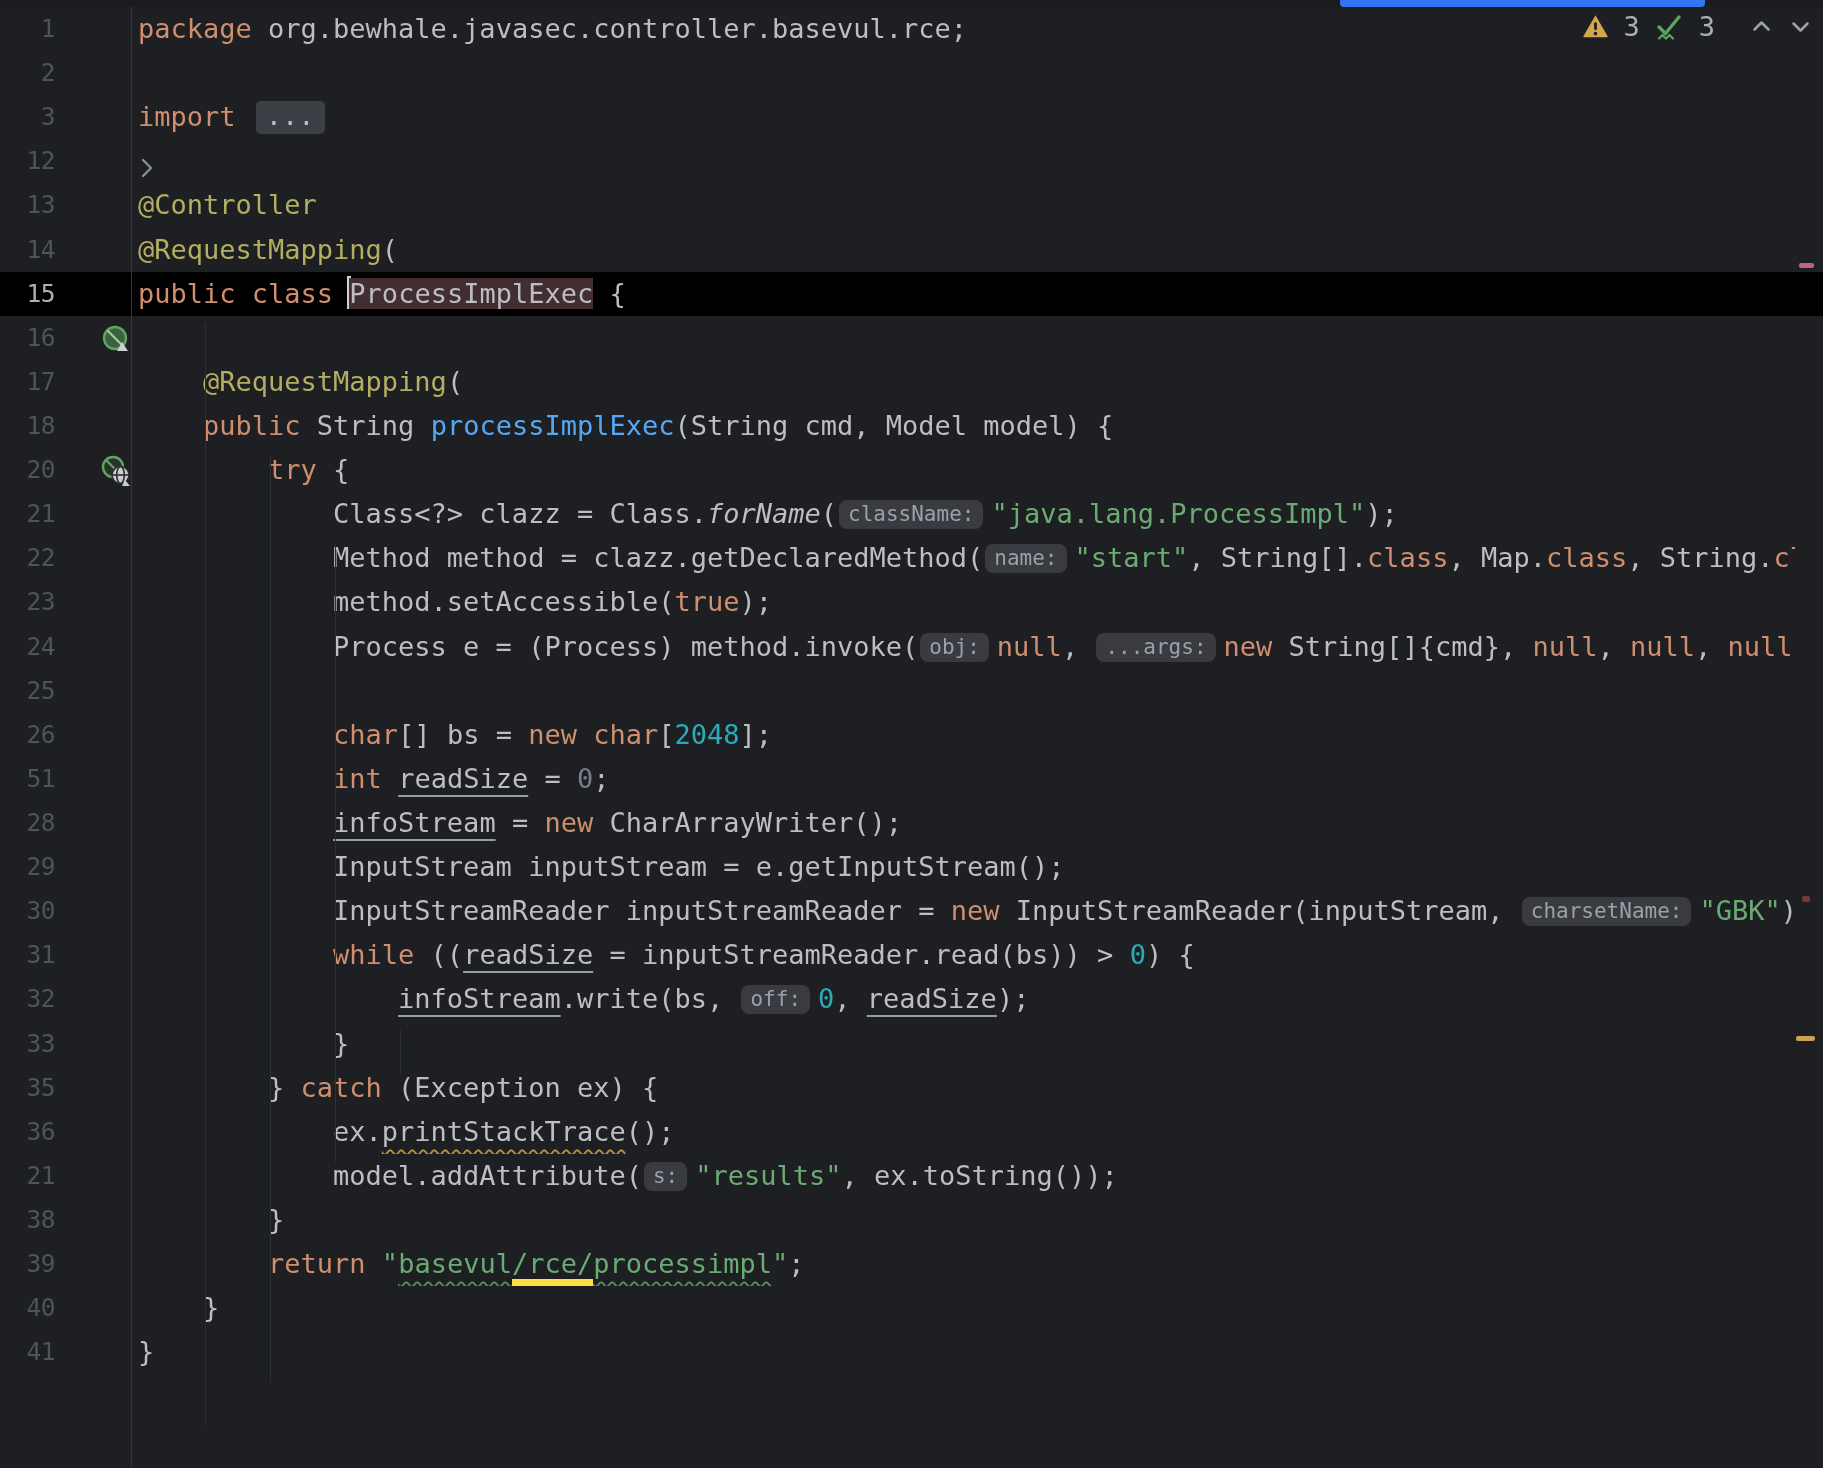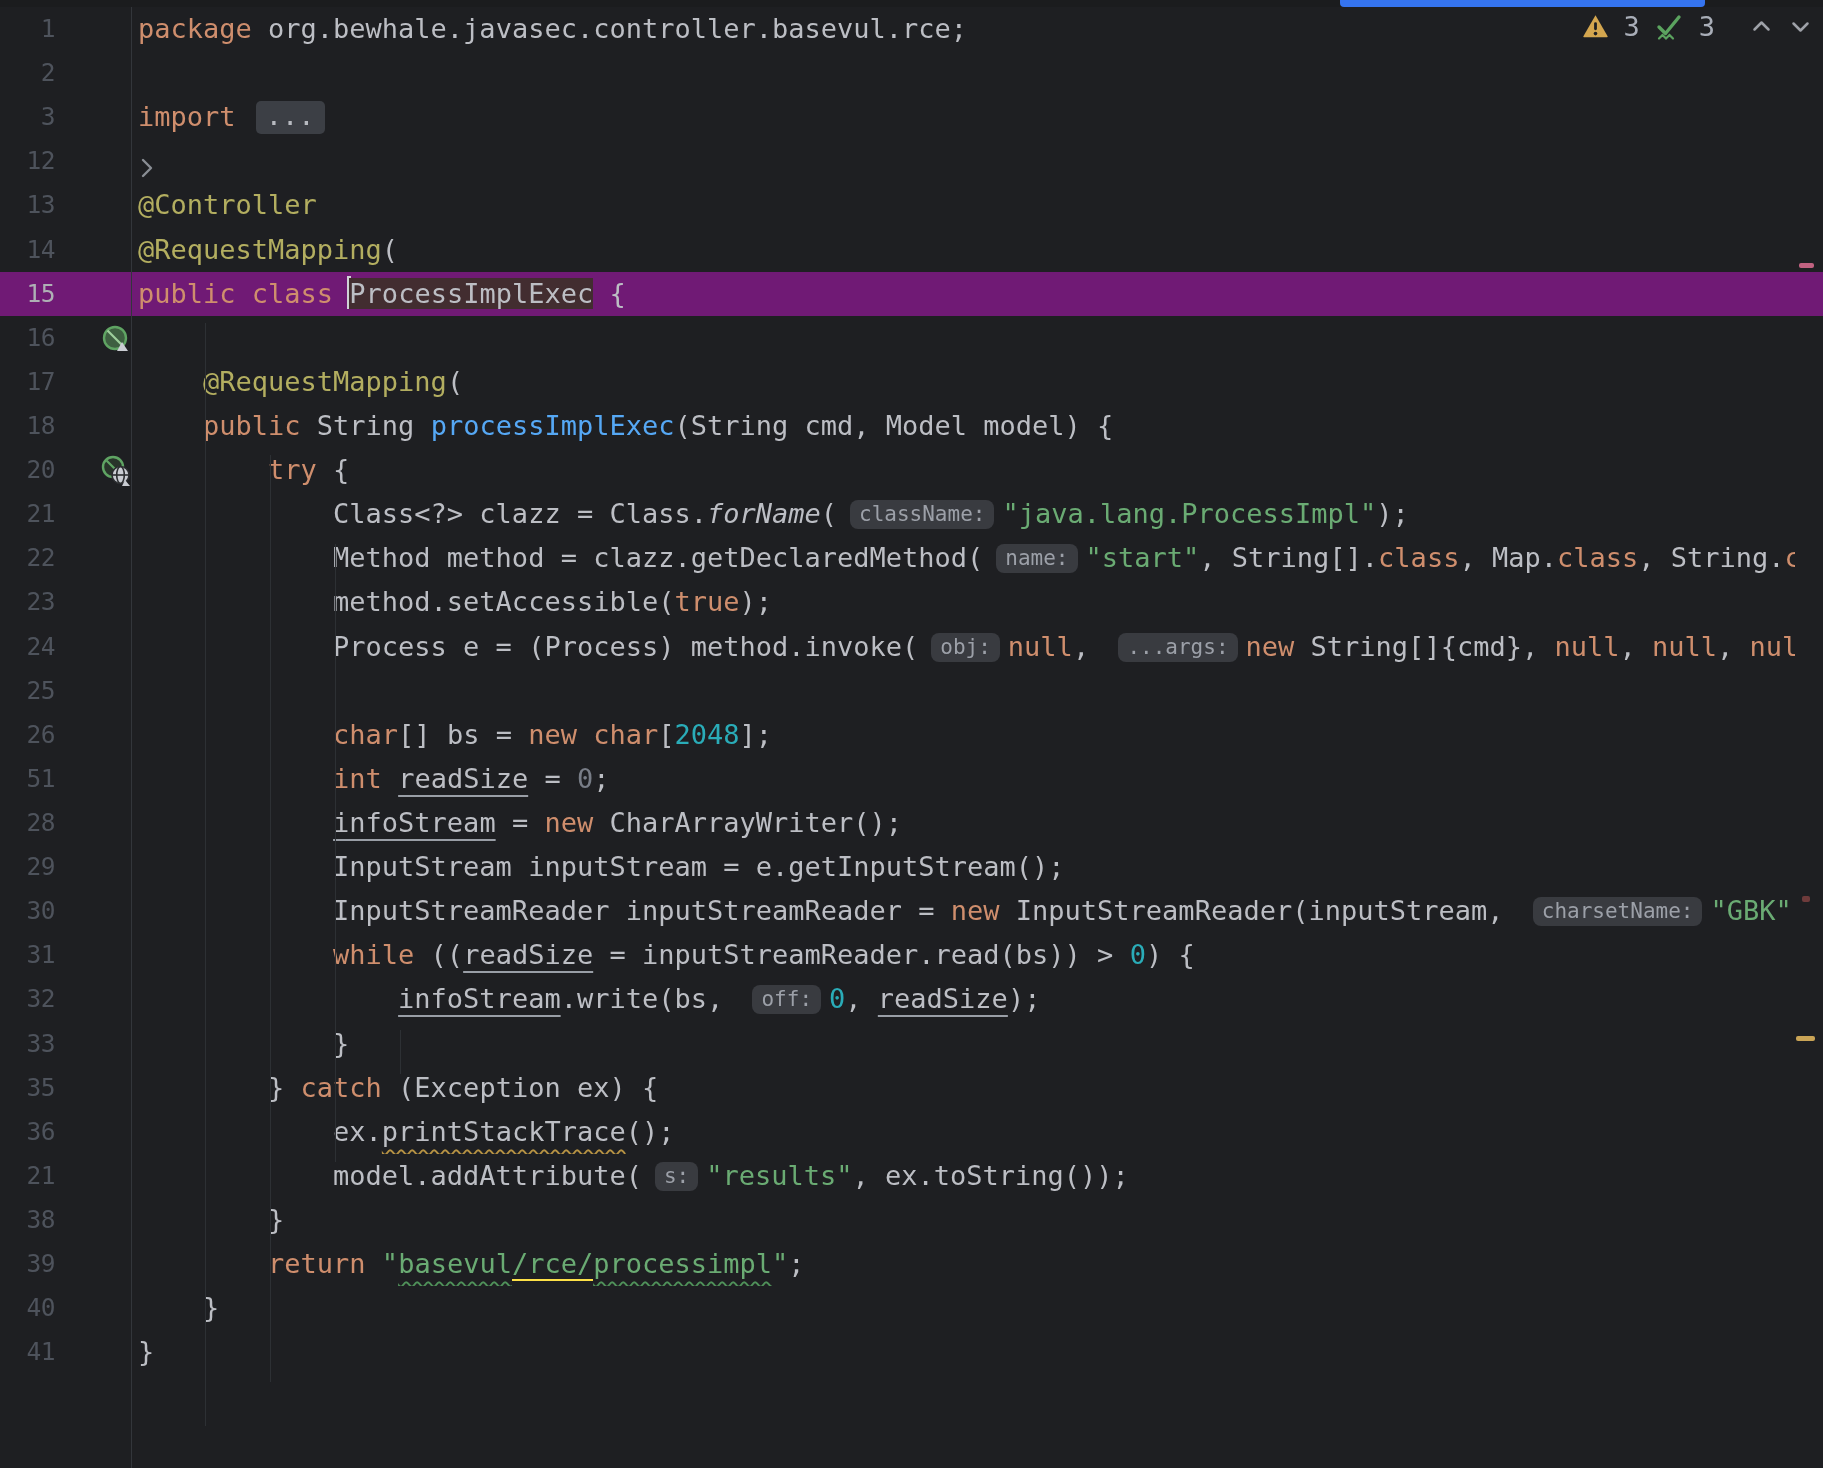--- a/index.html
+++ b/index.html
@@ -7,21 +7,21 @@
     width:1823px;height:1468px;position:relative;overflow:hidden;
     background:#1E1F22;font-family:"DejaVu Sans Mono",monospace;
   }
   
   #tabstrip{position:absolute;left:0;top:0;width:1823px;height:7px;background:#1B1C1E;z-index:8}
   #tab-indicator{position:absolute;left:1340px;top:0;width:365px;height:7px;border-radius:0 0 4px 4px}
 
   #editor{position:absolute;left:0;top:7px;width:1823px;height:1461px}
 
   .row{position:relative;height:44.12px;line-height:44.12px;white-space:pre;font-size:27px;color:#BCBEC4}
-  .row.active{background:#701a75}
+  .row.active{background:#000000}
 
   .gutter{position:absolute;left:0;top:0;width:131px;height:100%}
   .lnum{position:absolute;left:0;top:0;width:55px;text-align:right;color:#4E535C;font-size:24.5px;letter-spacing:-.5px}
   .row.active .lnum{color:#AEB0B5}
   .gicon{position:absolute;left:68px;top:7px;width:30px;height:30px}
   .gfold{position:absolute;left:102px;top:10px;width:24px;height:24px}
 
   #gutter-sep{position:absolute;left:131px;top:0;bottom:0;width:1px;background:#33363B;z-index:6}
 
   .code{position:absolute;left:138px;right:28px;top:0;height:100%;overflow:hidden;white-space:pre}
@@ -29,29 +29,29 @@
   
   .tk-pl{color:#BCBEC4}
   .tk-kw{color:#CF8E6D}
   .tk-str{color:#6AAB73}
   .tk-num{color:#2AACB8}
   .tk-ann{color:#B3AE60}
   .tk-gray{color:#787D87}
   .tk-decl{color:#56A8F5}
   .tk-it{font-style:italic}
   .tk-rv{text-decoration:underline solid #999EA6 2px;text-underline-offset:7px}
-  .tk-lnk{border-bottom:2px solid #fde047}
+  .tk-lnk{border-bottom:8px solid #fde047}
   .tk-sqg{text-decoration:underline wavy #4F9159 2px;text-underline-offset:8px}
   .tk-wy{text-decoration:underline wavy #B69243 2px;text-underline-offset:8px}
   .tk-hl{background:#422D30}
 
   .caret{display:inline-block;width:4px;height:33px;background:#D0D2D6;vertical-align:-6px;margin:0 -2px}
 
   .inlay{display:inline-block;background:#393B40;color:#9CA0A8;border-radius:8px;
-         padding:1px 9px 2px;font-size:21px;line-height:26px;vertical-align:2px;margin:0 8px 0 13px}
+         padding:1px 9px 2px;font-size:21px;line-height:26px;vertical-align:2px;margin:0 8px 0 2px}
   .fold-box{display:inline-block;background:#3C3F45;color:#B7BAC0;border-radius:5px;
             padding:0 10px 3px;margin-left:4px;line-height:30px;vertical-align:1px}
 
   
   .iguide{position:absolute;width:1px;background:#2D3034;z-index:3}
 
   
   #widget{position:absolute;top:11px;right:10px;display:flex;align-items:center;gap:14px;z-index:9}
   .wcount{font-size:27px;color:#A9AEB8}
 

